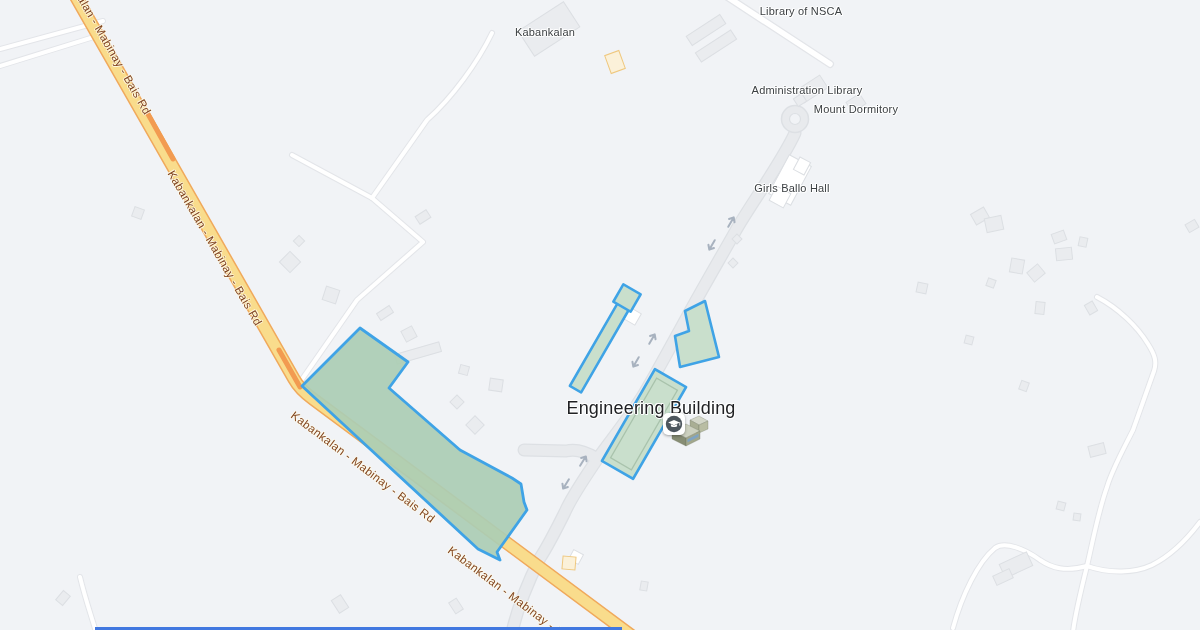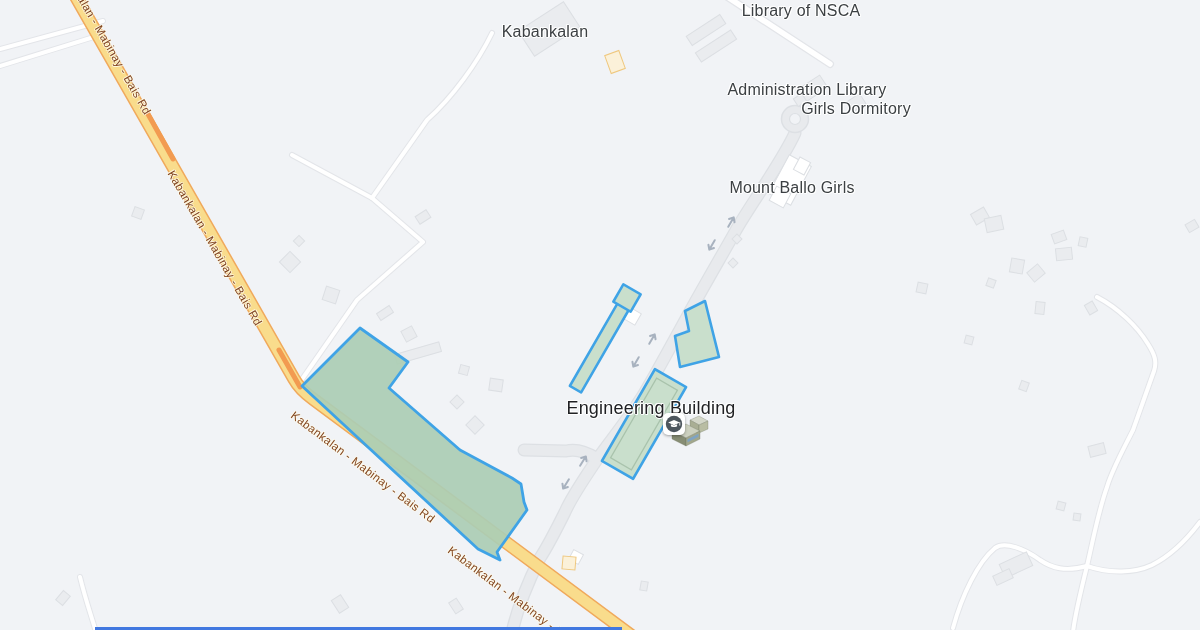--- a/index.html
+++ b/index.html
@@ -25,21 +25,21 @@
   .bld{fill:var(--c-building-fill,#EAECEF);stroke:var(--c-building-stroke,#DCDFE3);stroke-width:1;}
   .bld-w{fill:var(--c-building-white,#FFFFFF);stroke:var(--c-building-stroke,#DCDFE3);stroke-width:1;}
   .poi-cream{fill:var(--c-poi-cream-fill,#FBF1D9);stroke:var(--c-poi-cream-stroke,#EFC87F);stroke-width:1;}
   .hl{fill:var(--c-highlight-fill,#C9DFCC);stroke:var(--c-highlight-stroke,#3FA3E6);stroke-width:2.6;stroke-linejoin:round;}
   .hl-inner{fill:none;stroke:var(--c-highlight-inner,#A9C3AC);stroke-width:1.3;}
   .area{fill:var(--c-area-fill,#ABCDB4);fill-opacity:.92;stroke:var(--c-highlight-stroke,#3FA3E6);stroke-width:2.8;stroke-linejoin:round;}
   .arrow{fill:none;stroke:var(--c-arrow,#A8B2BF);stroke-width:2;stroke-linecap:round;stroke-linejoin:round;}
   
   .poi-label{
     position:absolute;transform:translate(-50%,-50%);white-space:nowrap;
-    font-size:16px;color:var(--c-label,#3C4043);letter-spacing:.2px;
+    font-size:11px;color:var(--c-label,#3C4043);letter-spacing:.2px;
     text-shadow:-1px 0 rgba(255,255,255,.95),1px 0 rgba(255,255,255,.95),0 -1px rgba(255,255,255,.95),0 1px rgba(255,255,255,.95),1px 1px rgba(255,255,255,.9),-1px -1px rgba(255,255,255,.9);
   }
   .poi-label.big{font-size:18px;color:var(--c-label-dark,#202124);}
   .road-label{
     position:absolute;white-space:nowrap;font-size:11.5px;letter-spacing:.4px;
     color:var(--c-road-label,#82451F);
     text-shadow:-1px 0 rgba(255,252,235,.85),1px 0 rgba(255,252,235,.85),0 -1px rgba(255,252,235,.85),0 1px rgba(255,252,235,.85);
   }
   .marker-badge{
     position:absolute;left:663px;top:413px;width:22px;height:22px;
@@ -191,22 +191,22 @@
       <polygon points="2,17 16,10 30,17 16,24" fill="#CDD1C0" stroke="#6F7562" stroke-width=".5" stroke-opacity=".6"></polygon>
       <polygon points="2,17 16,24 16,32 2,25" fill="#878D74" stroke="#6F7562" stroke-width=".5" stroke-opacity=".6"></polygon>
       <polygon points="16,24 30,17 30,25 16,32" fill="#A2A78C" stroke="#6F7562" stroke-width=".5" stroke-opacity=".6"></polygon>
       <polygon points="17.5,25.2 28.5,19.7 28.5,22.7 17.5,28.2" fill="#7FA3C2"></polygon>
     </g>
   </svg>
 
   <div class="poi-label" style="left:801px;top:11px;">Library of NSCA</div>
   <div class="poi-label" style="left:545px;top:32px;">Kabankalan</div>
   <div class="poi-label" style="left:807px;top:90px;">Administration Library</div>
-  <div class="poi-label" style="left:856px;top:109px;">Girls Dormitory</div>
-  <div class="poi-label" style="left:792px;top:188px;">Mount Ballo Girls</div>
+  <div class="poi-label" style="left:856px;top:109px;">Mount Dormitory</div>
+  <div class="poi-label" style="left:792px;top:188px;">Girls Ballo Hall</div>
   <div class="poi-label big" style="left:651px;top:408px;">Engineering Building</div>
 
   <div class="road-label" style="left:104px;top:37px;transform:translate(-50%,-50%) rotate(60deg);">Kabankalan - Mabinay - Bais Rd</div>
   <div class="road-label" style="left:215px;top:248px;transform:translate(-50%,-50%) rotate(60deg);">Kabankalan - Mabinay - Bais Rd</div>
   <div class="road-label" style="left:363px;top:467px;transform:translate(-50%,-50%) rotate(37deg);">Kabankalan - Mabinay - Bais Rd</div>
   <div class="road-label" style="left:520px;top:602px;transform:translate(-50%,-50%) rotate(37deg);">Kabankalan - Mabinay - Bais Rd</div>
 
   <div class="marker-badge">
     <svg width="22" height="22" viewBox="0 0 22 22">
       <circle cx="11" cy="11" r="8.2" fill="#4D565E"></circle>

